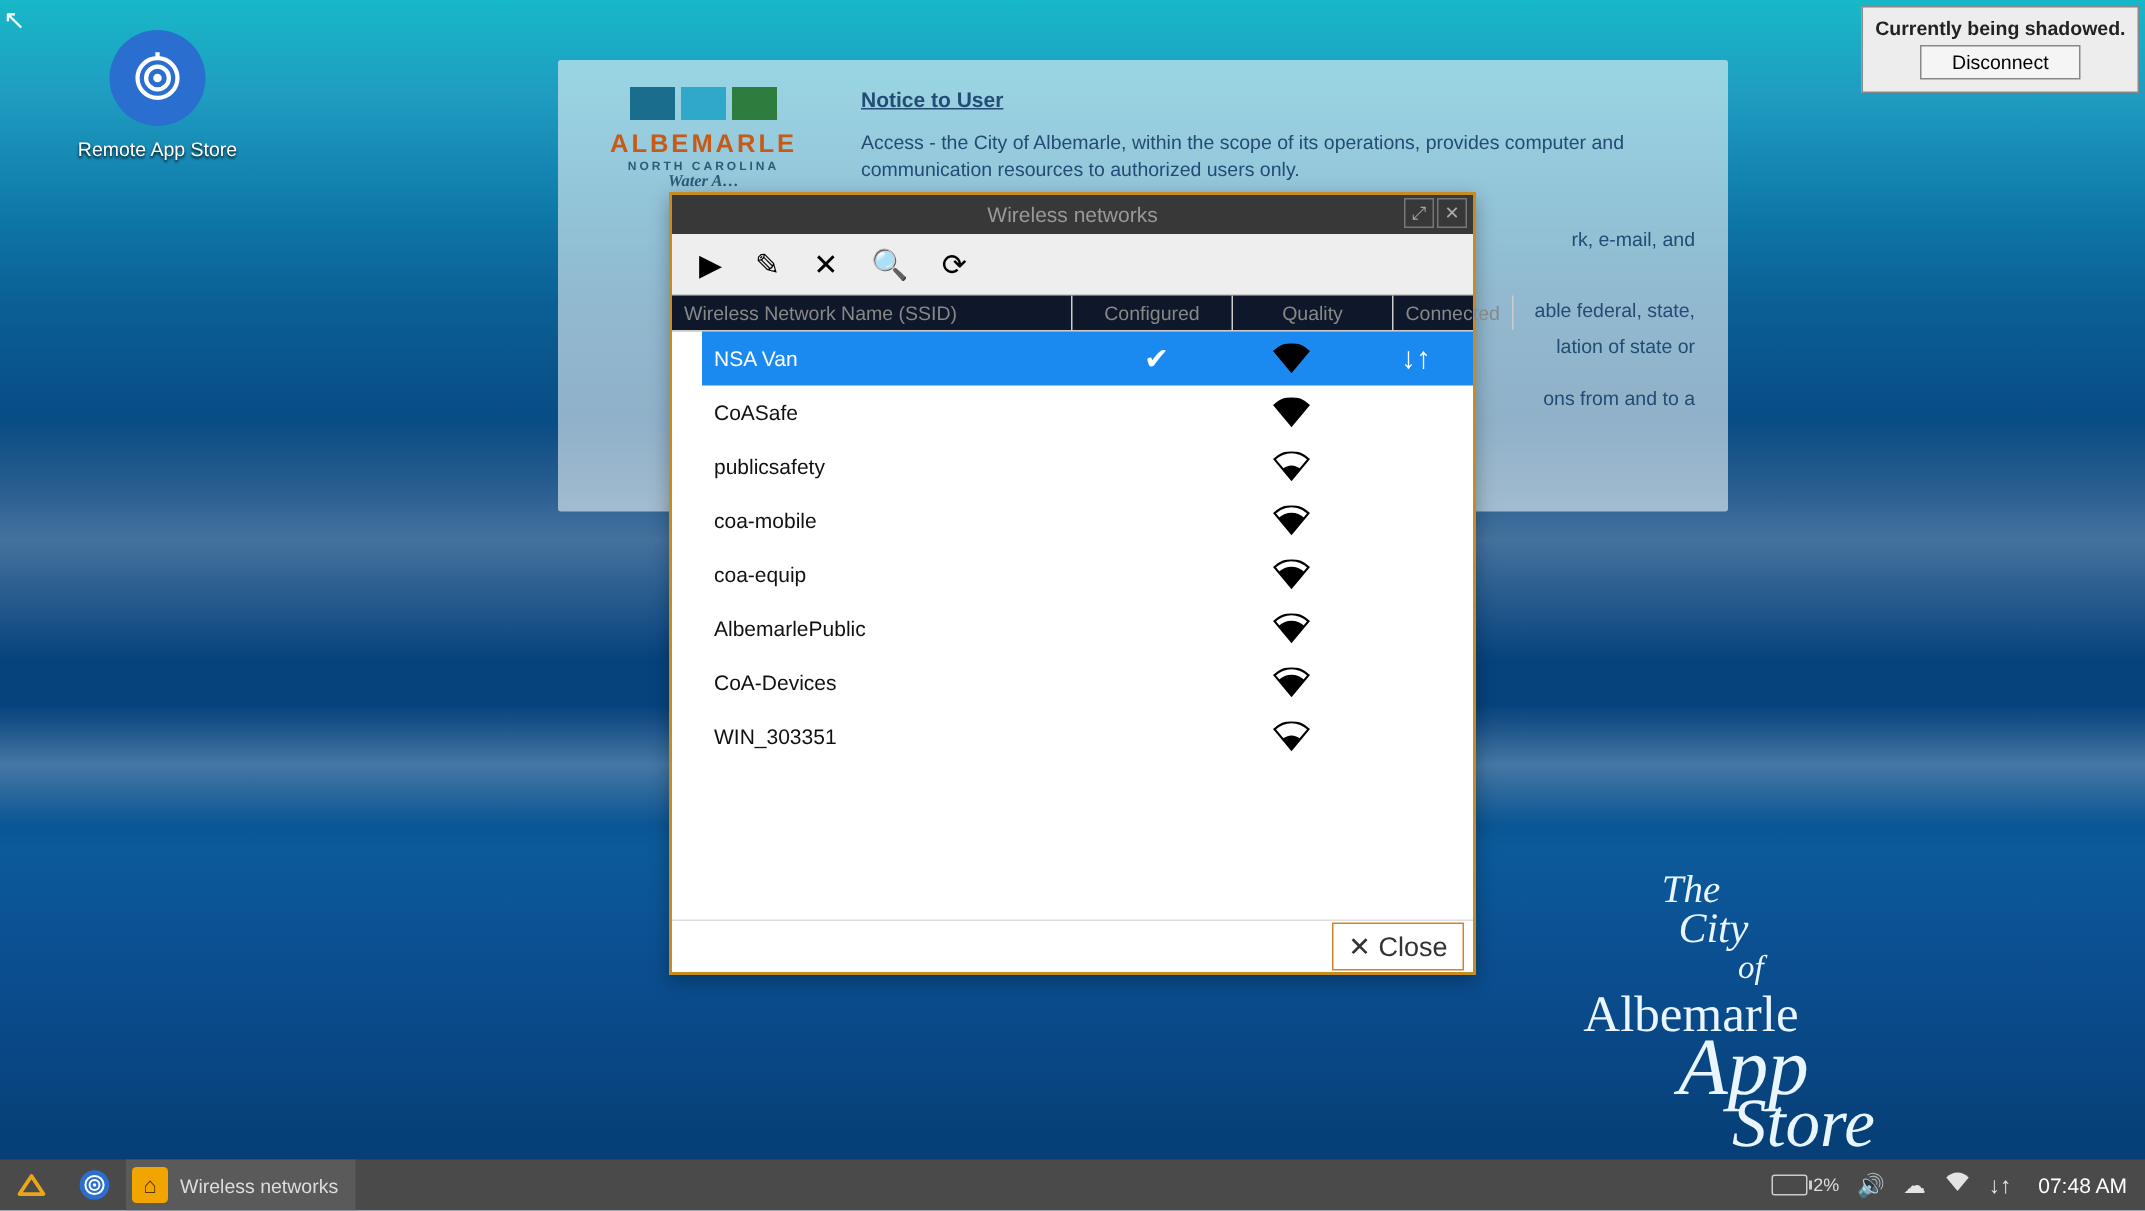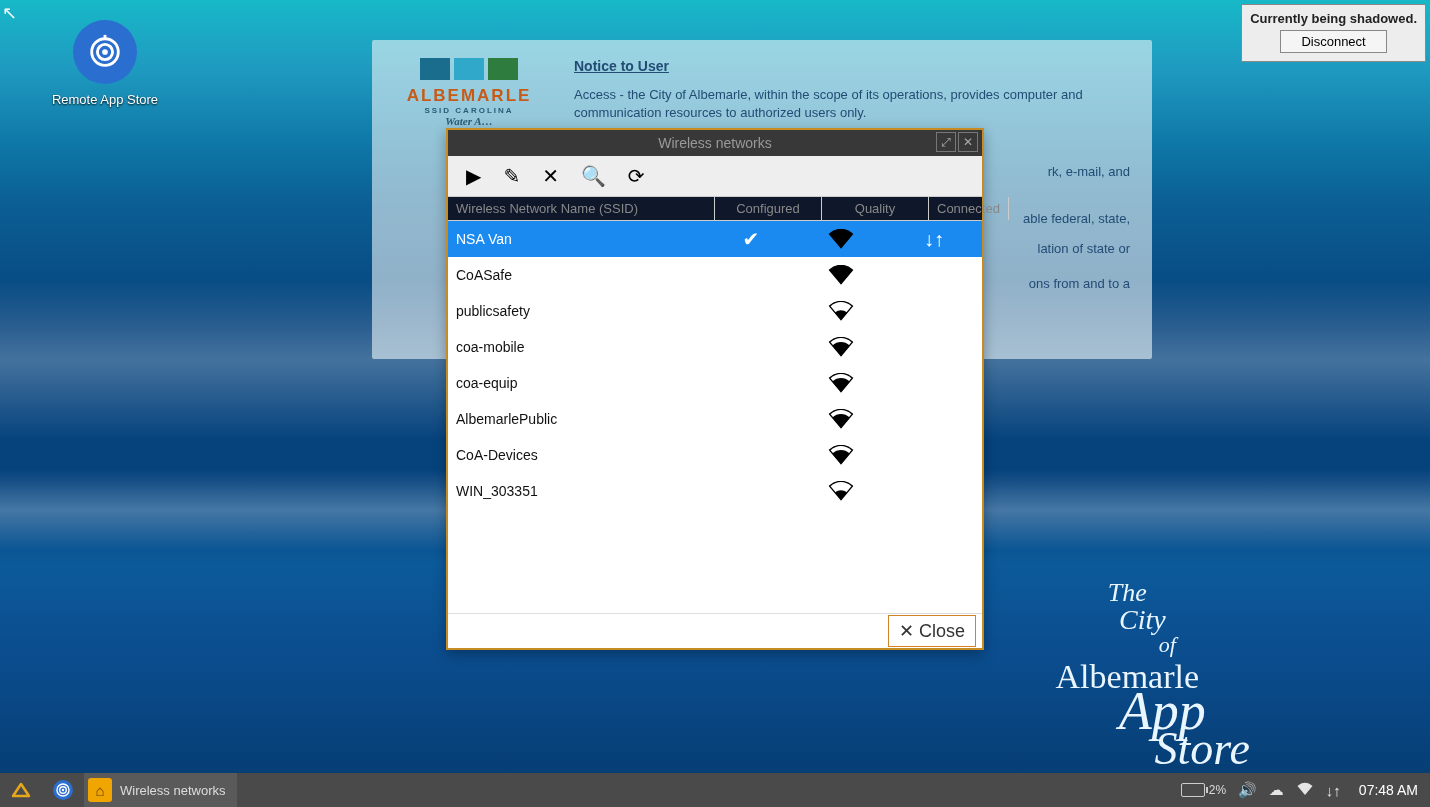--- a/index.html
+++ b/index.html
@@ -26,41 +26,41 @@
   
   .notice{position:absolute;left:372px;top:40px;width:736px;background:rgba(235,245,247,0.6);border-radius:2px;padding:18px 22px 60px;color:#234c75;font-size:13px;}
   .notice .logo-col{float:left;width:150px;text-align:center;}
   .notice .logo-flags{display:flex;justify-content:center;gap:4px;margin-bottom:6px;}
   .notice .logo-flags span{width:30px;height:22px;display:block;}
   .notice .logo-word{color:#c85a17;font-weight:bold;letter-spacing:2px;font-size:17px;}
   .notice .logo-sub{color:#2a5c77;font-size:8px;letter-spacing:2px;font-weight:bold;}
   .notice .logo-script{color:#2a5c77;font-style:italic;font-size:11px;font-family:cursive;font-weight:bold;}
   .notice .body{margin-left:180px;}
   .notice h4{margin:0 0 12px;text-decoration:underline;color:#234c75;font-size:14px;}
-  .notice p{margin:12px 0 6px;line-height:1.35;}
+  .notice p{margin:0 0 6px;line-height:1.35;}
 
   
   .city-text{position:absolute;right:180px;top:580px;color:#eaf6ff;font-family:Georgia,'Times New Roman',serif;font-style:italic;text-align:center;line-height:1.0;}
   .city-text div{white-space:nowrap;}
   .city-text .l1{font-size:26px;} .city-text .l2{font-size:28px;margin-left:30px;} .city-text .l3{font-size:22px;margin-left:80px;}
   .city-text .l4{font-size:34px;font-style:normal;margin-top:4px;} .city-text .l5{font-size:54px;font-family:cursive;margin-left:70px;margin-top:-10px;}
   .city-text .l6{font-size:46px;font-family:cursive;margin-left:150px;margin-top:-12px;}
 
   
   .win{position:absolute;left:446px;top:128px;width:534px;border:2px solid #c78b24;background:#fff;box-shadow:0 4px 12px rgba(0,0,0,0.3);}
   .win-title{height:26px;background:#383838;color:#999;font-size:14px;display:flex;align-items:center;position:relative;}
   .win-title .t{flex:1;text-align:center;}
   .win-title .ctrl{position:absolute;right:4px;top:2px;display:flex;gap:2px;}
   .win-title .ctrl span{width:18px;height:18px;border:1px solid #777;color:#aaa;font-size:12px;display:flex;align-items:center;justify-content:center;cursor:pointer;}
   .toolbar{height:40px;background:#eeeeee;display:flex;align-items:center;gap:22px;padding-left:18px;}
   .toolbar span{font-size:20px;color:#000;cursor:pointer;}
   .grid-head{display:flex;background:#0f172a;border-top:1px solid #ccc;border-bottom:1px solid #ccc;color:#888;font-size:13px;}
   .grid-head div{padding:4px 8px;border-right:1px solid #ccc;}
   .gh-ssid{flex:0 0 250px;} .gh-conf{flex:0 0 90px;text-align:center;} .gh-qual{flex:0 0 90px;text-align:center;} .gh-conn{flex:1;text-align:center;border-right:none;}
-  .rows{background:#fff;min-height:392px;}
+  .rows{background:#fff;min-height:392px;padding-left:20px;}
   .row{display:flex;align-items:center;height:36px;font-size:14px;color:#111;cursor:pointer;}
   .row.sel{background:#1a8af0;color:#fff;}
   .row .c-ssid{flex:0 0 250px;padding-left:8px;}
   .row .c-conf{flex:0 0 90px;text-align:center;font-size:20px;}
   .row .c-qual{flex:0 0 90px;text-align:center;}
   .row .c-conn{flex:1;text-align:center;font-size:20px;font-weight:bold;}
   .row .wifi-ico{display:inline-block;}
   .row .wifi-ico svg{width:26px;height:20px;vertical-align:middle;}
   .win-foot{border-top:1px solid #ddd;height:34px;display:flex;justify-content:flex-end;align-items:center;padding-right:6px;background:#fff;}
   .win-foot button{border:1px solid #d0842a;background:#fff;color:#333;font-size:18px;padding:4px 10px;cursor:pointer;}
@@ -107,21 +107,21 @@
   </div>
 
   <div class="notice">
     <div class="logo-col">
       <div class="logo-flags">
         <span style="background:#1a6d8c"></span>
         <span style="background:#30a8c9"></span>
         <span style="background:#2f7d3e"></span>
       </div>
       <div class="logo-word">ALBEMARLE</div>
-      <div class="logo-sub">SSID CAROLINA</div>
+      <div class="logo-sub">NORTH CAROLINA</div>
       <div class="logo-script">Water A…</div>
     </div>
     <div class="body">
       <h4>Notice to User</h4>
       <p>Access - the City of Albemarle, within the scope of its operations, provides computer and communication resources to authorized users only.</p>
       <p>**********</p>
       <p style="text-align:right">rk, e-mail, and</p>
       <p style="text-align:right;margin-top:30px">able federal, state,</p>
       <p style="text-align:right">lation of state or</p>
       <p style="text-align:right;margin-top:18px">ons from and to a</p>

